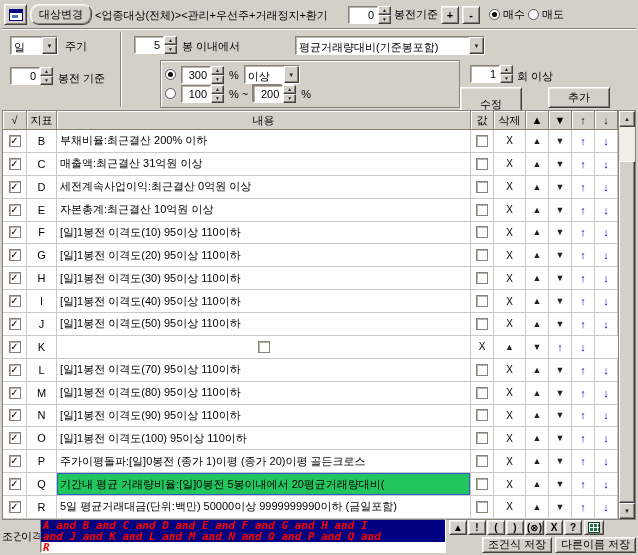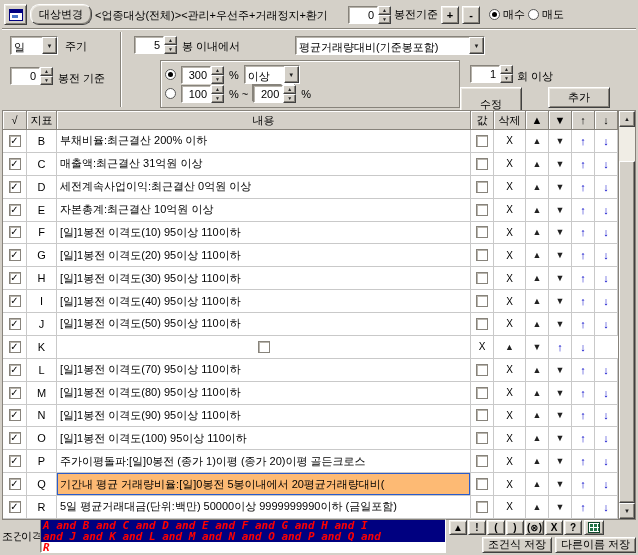--- a/index.html
+++ b/index.html
@@ -92,21 +92,21 @@
   .grid-cols { display:grid; grid-template-columns:24px 30px 1fr 23px 32px 23px 23px 23px 23px; }
   .thead { height:19px; margin-right:17px; background:#d4d0c8; }
   .th { display:flex; align-items:center; justify-content:center; font-size:11px; overflow:hidden;
     background:#d4d0c8; border-right:1px solid #87837b; border-bottom:1px solid #87837b;
     box-shadow: inset 1px 1px 0 #fff; }
   .tbody { position:absolute; top:19px; bottom:0; left:0; right:17px; display:flex; flex-direction:column; overflow:hidden; }
   .tr { flex:1; min-height:0; border-bottom:1px solid #c9c9c9; }
   .td { display:flex; align-items:center; justify-content:center; font-size:11px; overflow:hidden;
     border-right:1px solid #c9c9c9; white-space:nowrap; }
   .col-content { justify-content:flex-start; padding-left:3px; }
-  .tr.selected .col-content { background:#fdba74; box-shadow: inset 0 0 0 1px #2a5ccc; }
+  .tr.selected .col-content { background:#22c55e; box-shadow: inset 0 0 0 1px #2a5ccc; }
   .col-tri { color:#222; font-size:9px; }
   .col-arrow { color:#0000c8; font-size:11px; font-weight:bold; }
   .col-del { font-size:10px; }
 
   
   .vscroll { position:absolute; top:0; right:0; bottom:0; width:17px;
     background:#f0ede5; border-left:1px solid #87837b; display:flex; flex-direction:column; }
   .scroll-btn { height:16px; display:flex; align-items:center; justify-content:center; font-size:6px; color:#222;
     background:#d4d0c8; border:1px solid #404040; border-top-color:#fff; border-left-color:#fff;
     box-shadow: inset -1px -1px 0 #87837b; }

